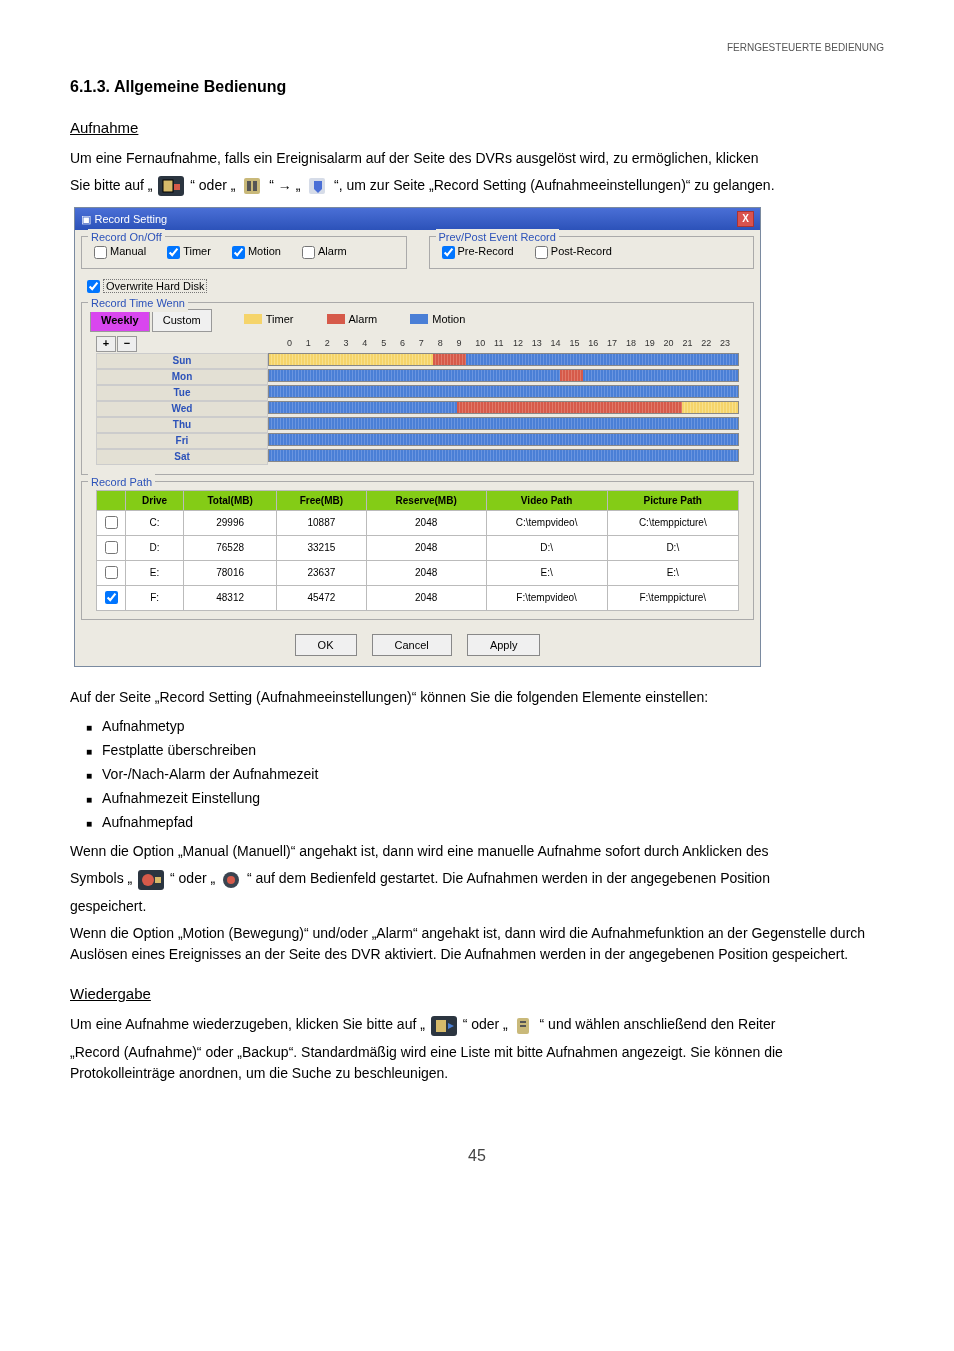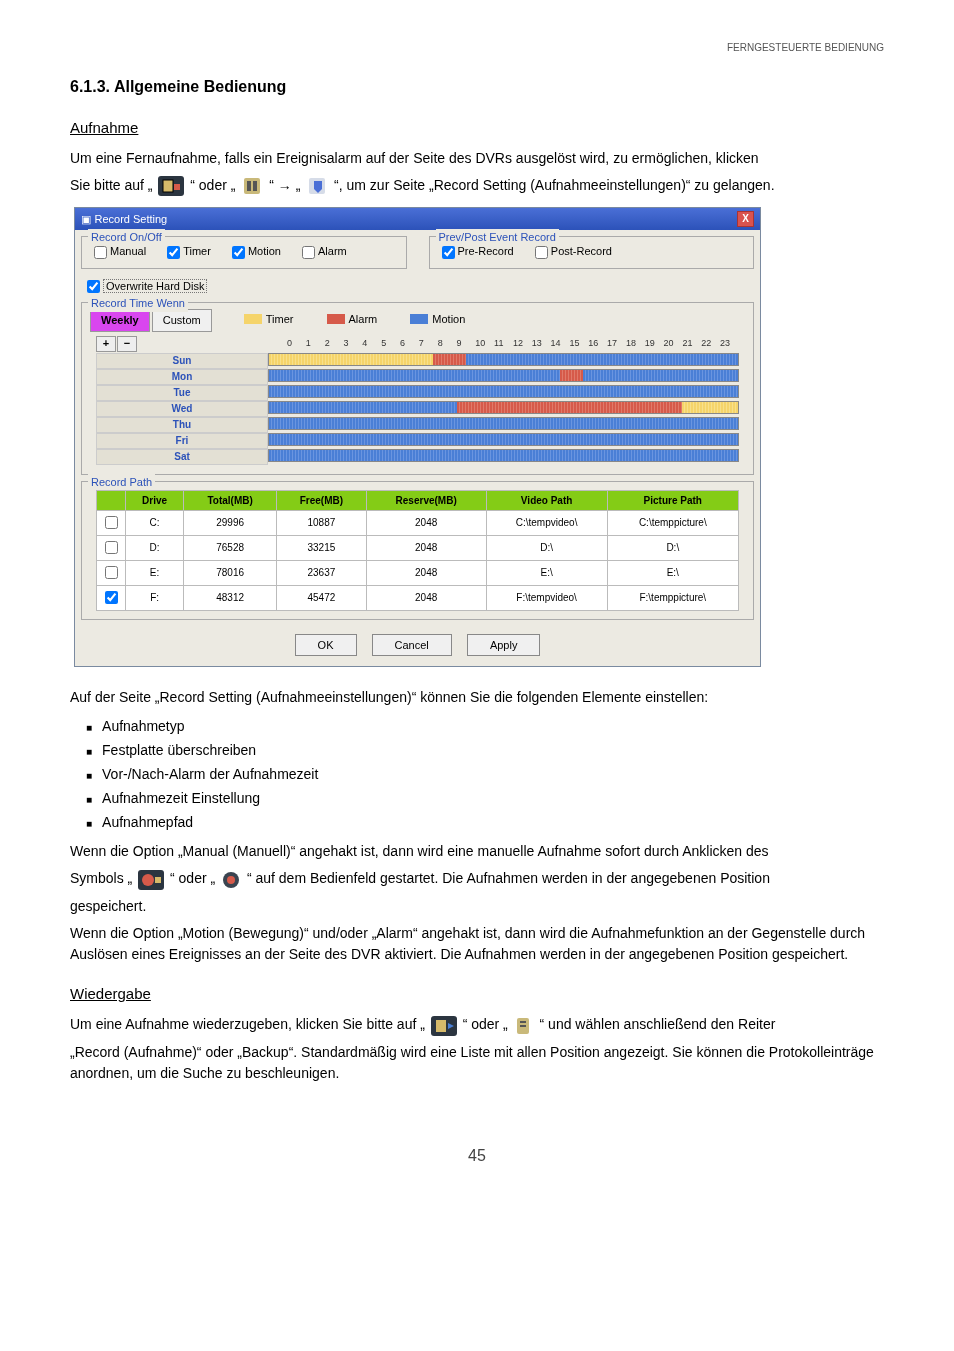--- a/index.html
+++ b/index.html
@@ -304,15 +304,15 @@
         <polygon points="17,7 23,10 17,13" fill="#4a7fd6"></polygon>
       </svg></span>
 <span>“ oder „</span>
 <span class="icon-inline"><svg width="20" height="20">
         <rect x="3" y="2" width="12" height="16" rx="2" fill="#c9b97a"></rect>
         <rect x="6" y="5" width="6" height="2" fill="#555"></rect>
         <rect x="6" y="9" width="6" height="2" fill="#555"></rect>
       </svg></span>
 <span>“ und wählen anschließend den Reiter</span>
 </p>
-<p>„Record (Aufnahme)“ oder „Backup“. Standardmäßig wird eine Liste mit allen Position angezeigt. Sie können die Protokolleinträge anordnen, um die Suche zu beschleunigen.</p>
+<p>„Record (Aufnahme)“ oder „Backup“. Standardmäßig wird eine Liste mit bitte Aufnahmen angezeigt. Sie können die Protokolleinträge anordnen, um die Suche zu beschleunigen.</p>
 
 <div class="pagenum">45</div>
 
 </body></html>

